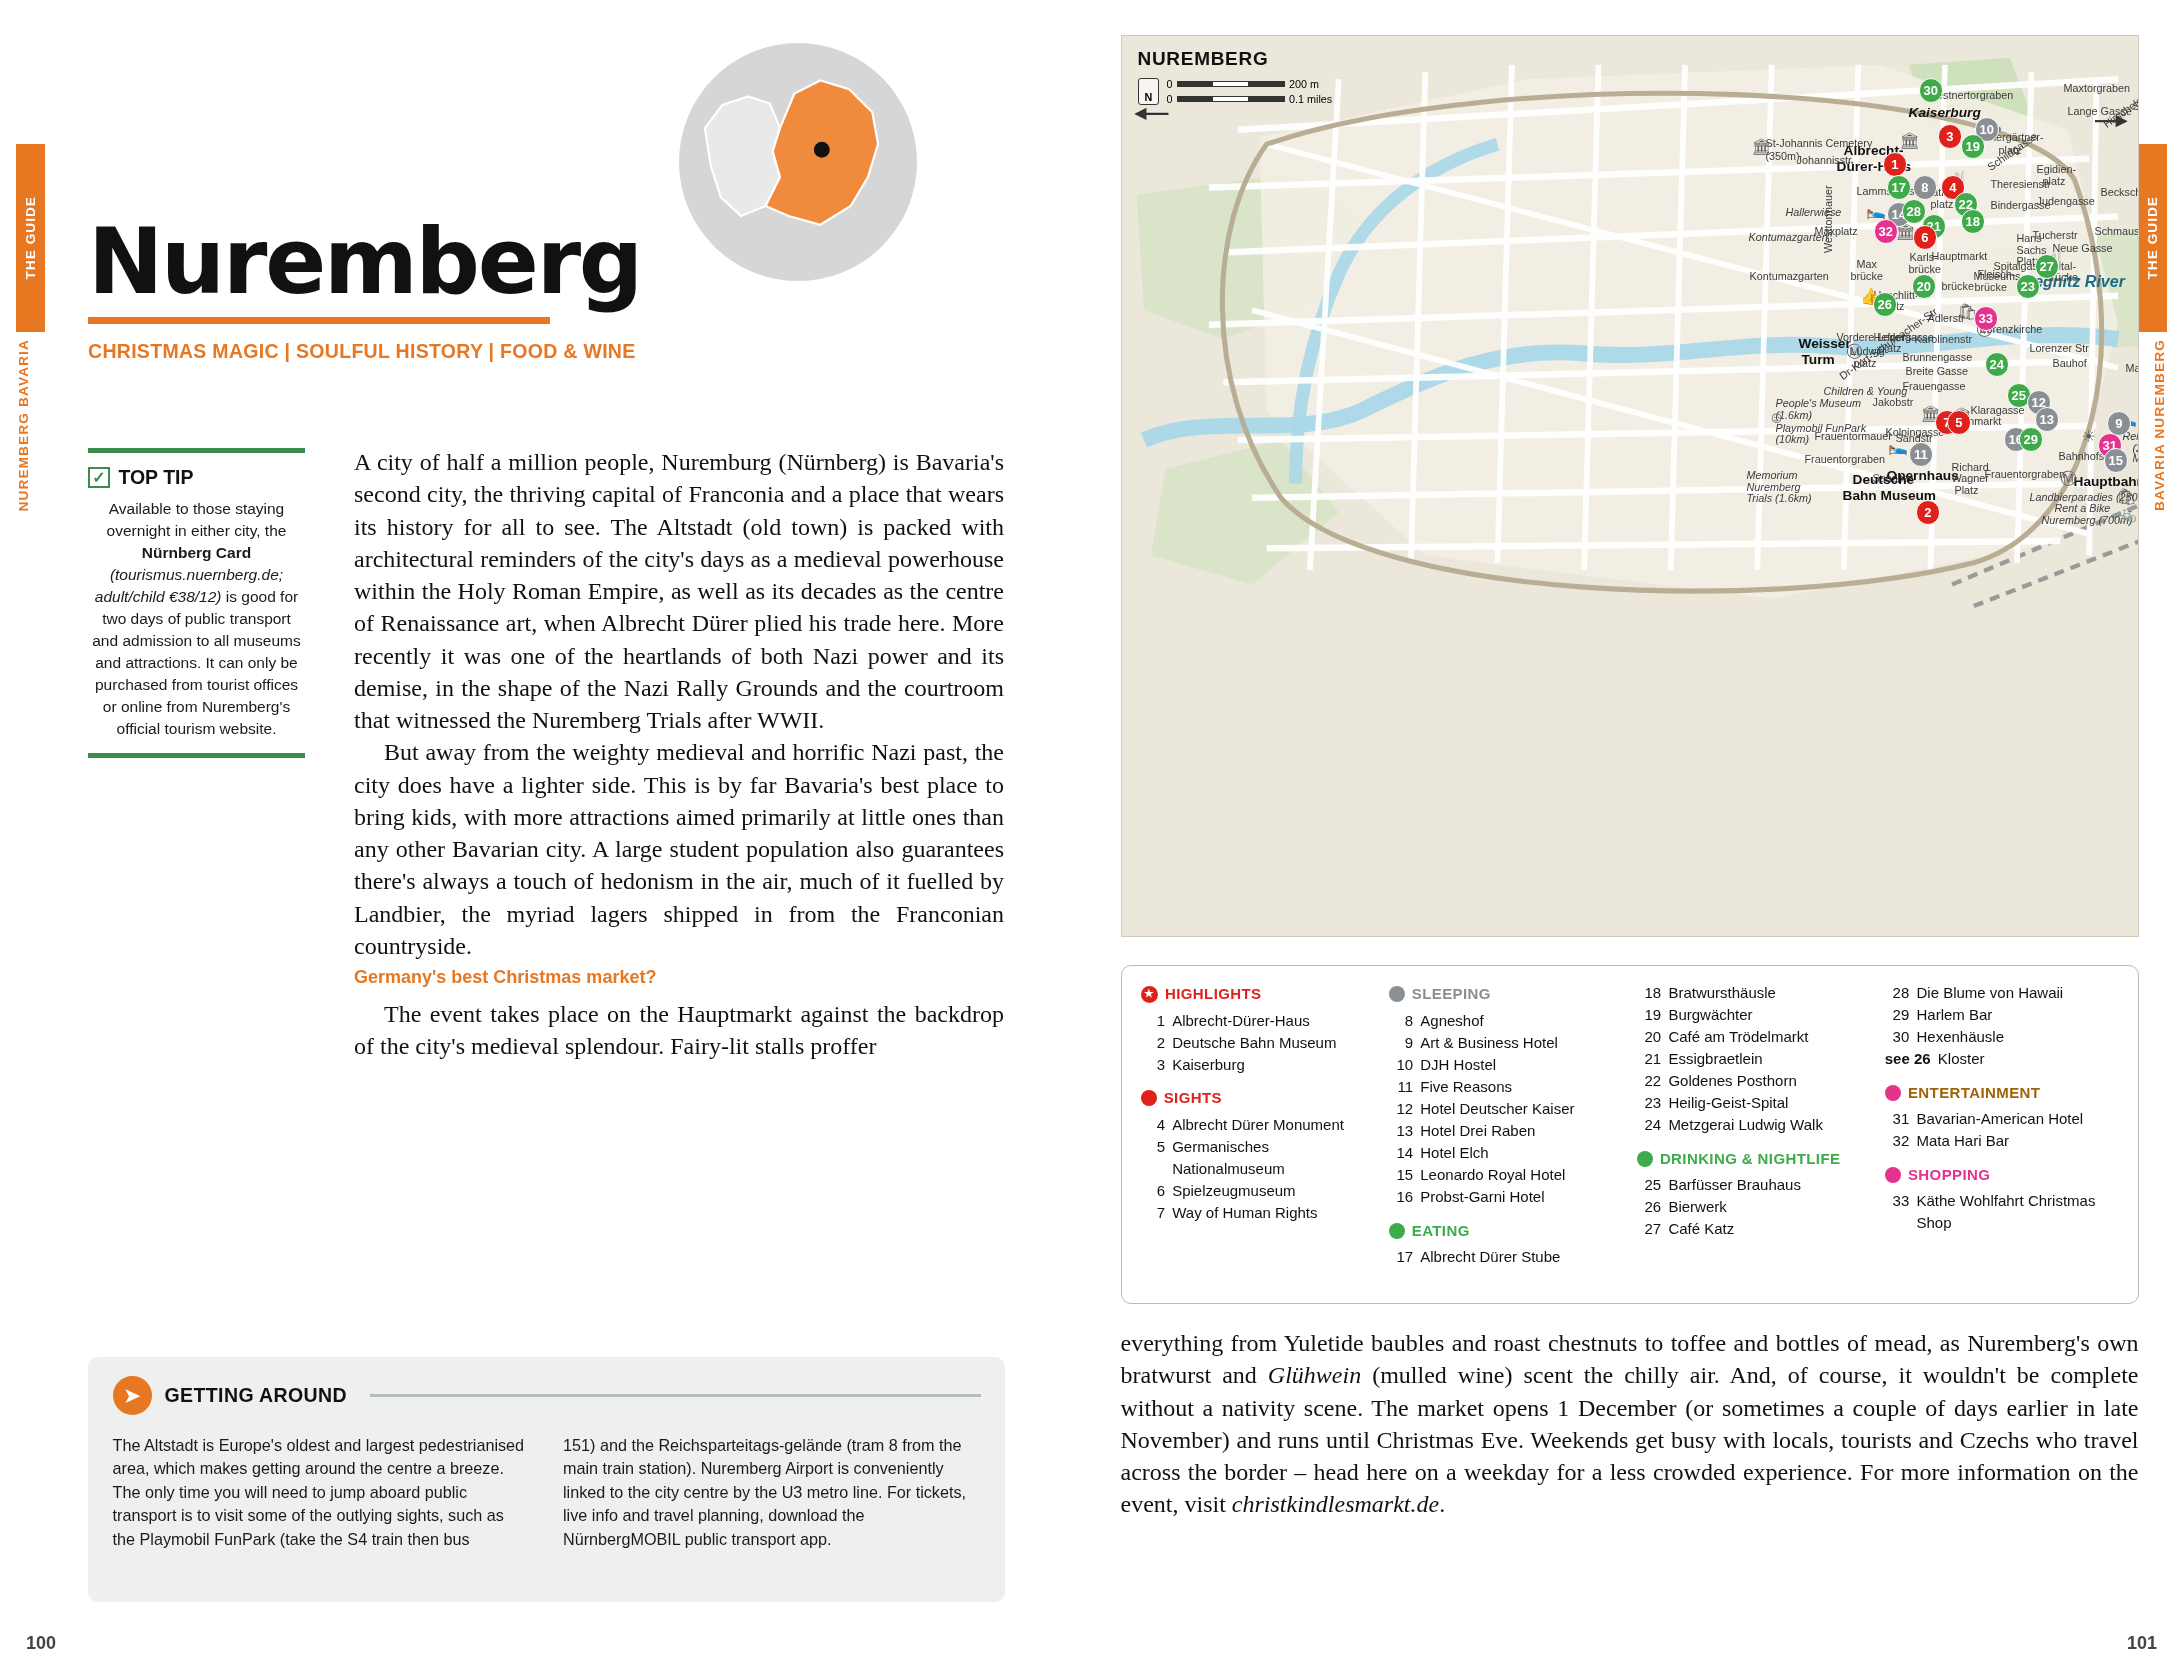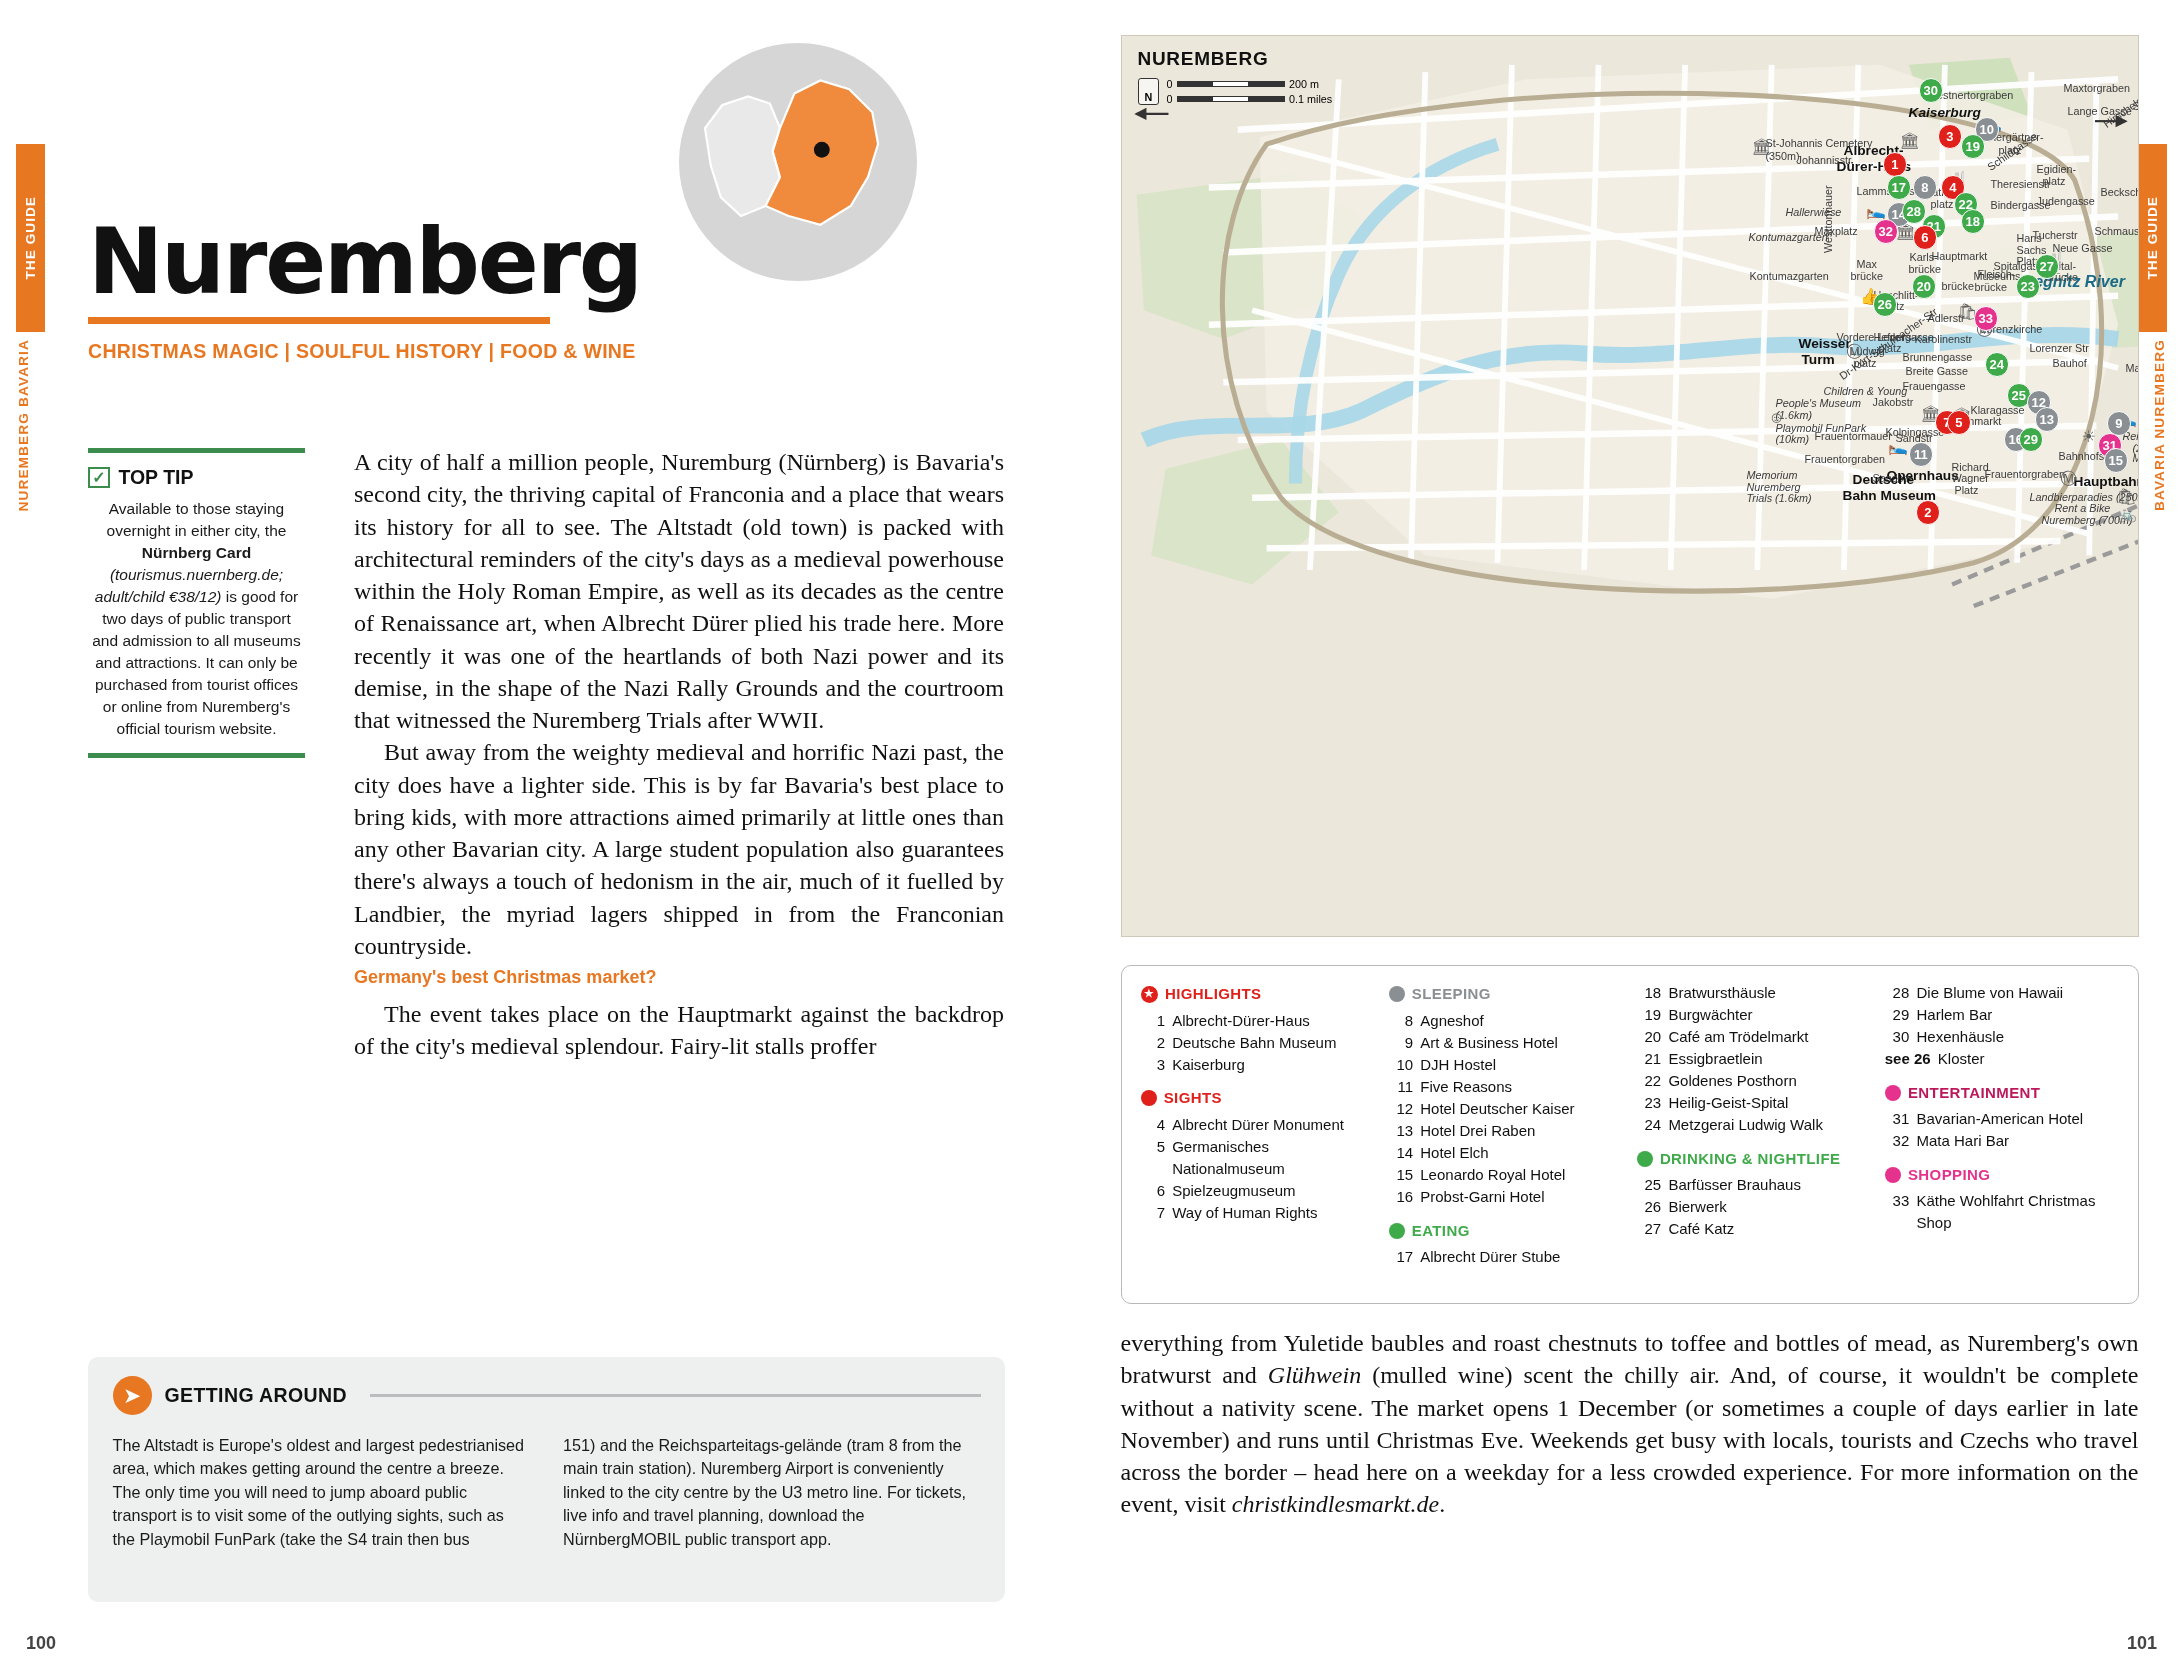--- a/index.html
+++ b/index.html
@@ -634,21 +634,21 @@
             <span>Harlem Bar</span>
           </div>
           <div class="litem">
             <span class="lnum">30</span>
             <span>Hexenhäusle</span>
           </div>
           <div class="litem">
             <span class="lnum see">see 26</span>
             <span>Kloster</span>
           </div>
-          <div class="lhead mt" style="color: #be185d;">
+          <div class="lhead mt" style="color: #a16207;">
             <span class="dot" style="background: rgb(229, 50, 140);"></span>
             <span>ENTERTAINMENT</span>
           </div>
           <div class="litem">
             <span class="lnum">31</span>
             <span>Bavarian-American Hotel</span>
           </div>
           <div class="litem">
             <span class="lnum">32</span>
             <span>Mata Hari Bar</span>

